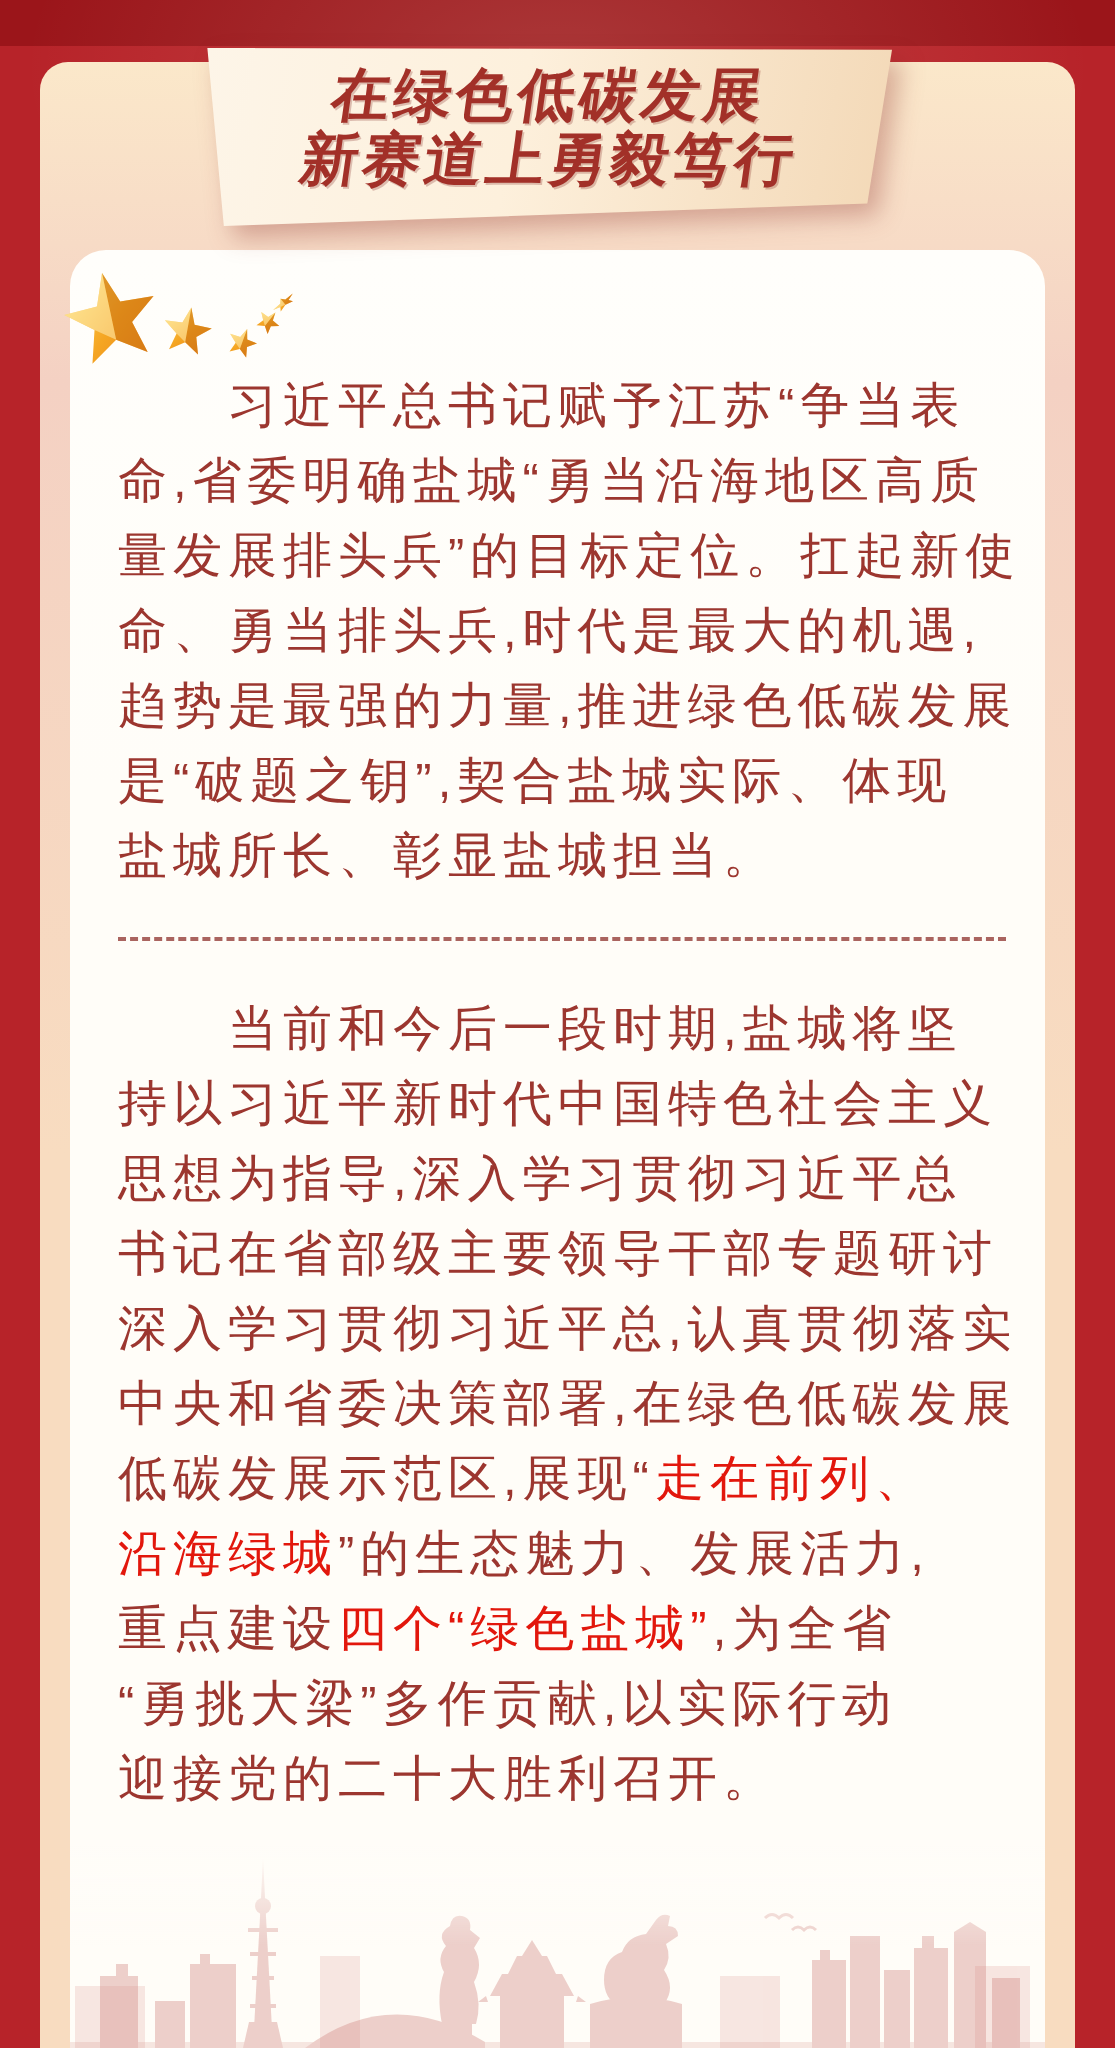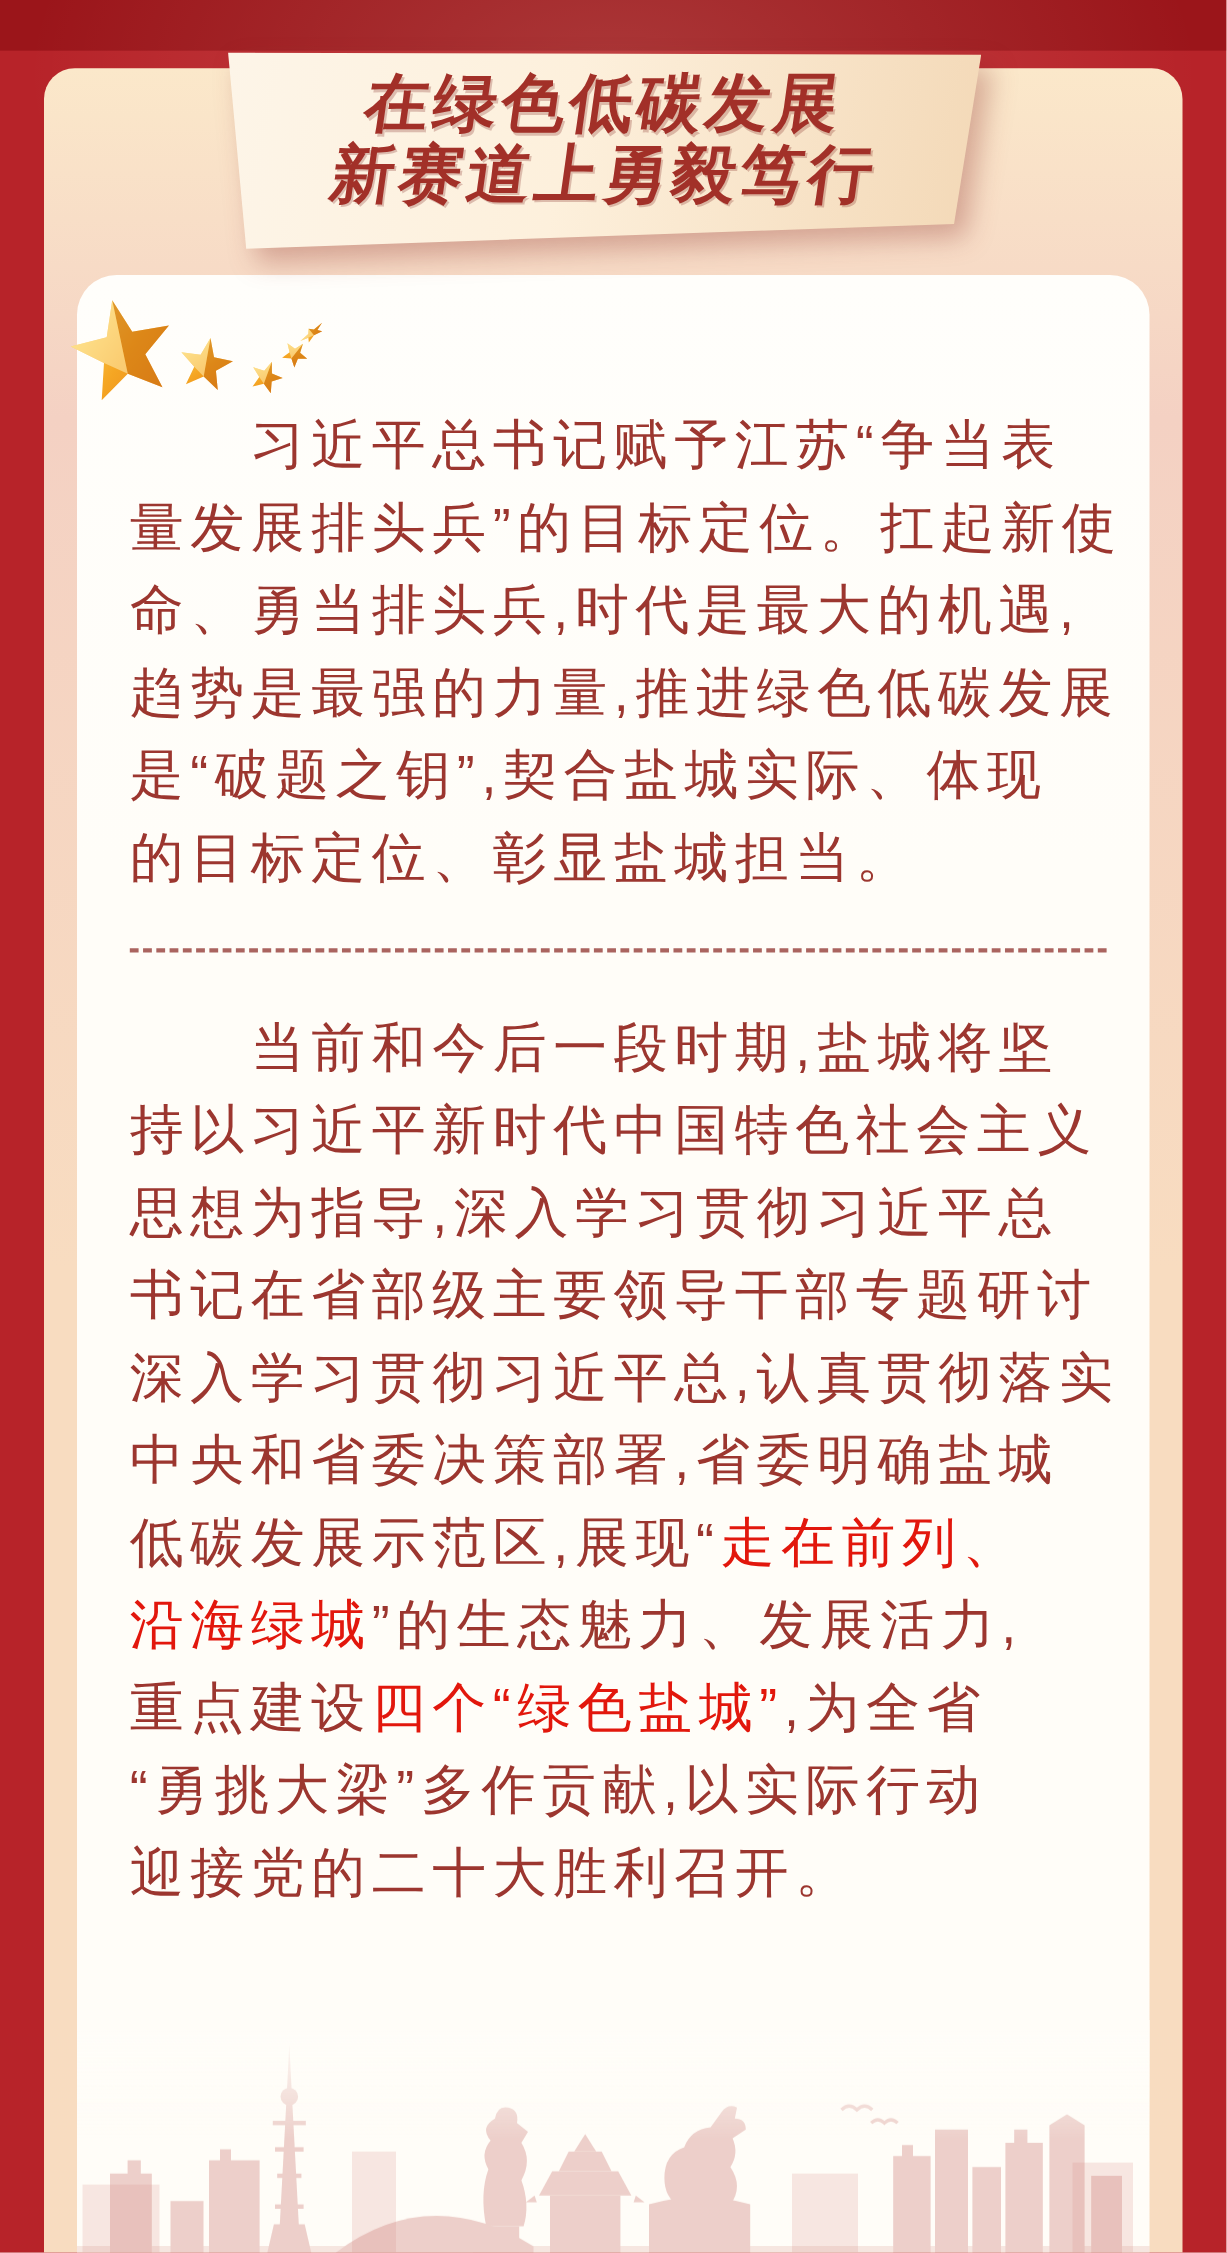--- a/index.html
+++ b/index.html
@@ -151,34 +151,35 @@
     <use href="#star" transform="translate(60,58) rotate(-12) scale(48)"></use>
     <use href="#star" transform="translate(135,70) rotate(10) scale(25)"></use>
     <use href="#star" transform="translate(190,81) rotate(20) scale(15)"></use>
     <use href="#star" transform="translate(216,60) rotate(38) scale(12)"></use>
     <use href="#star" transform="translate(232,41) rotate(-40) scale(1.5,0.6) scale(9)"></use>
   </svg>
 
   <div class="article">
       <div>
         <div class="text-line indent"><span>习近平总书记赋予江苏“争当表</span></div>
+        <div class="text-line"><span>命,省委明确盐城“勇当沿海地区高质</span></div>
         <div class="text-line"><span>量发展排头兵”的目标定位。扛起新使</span></div>
         <div class="text-line"><span>命、勇当排头兵,时代是最大的机遇,</span></div>
         <div class="text-line"><span>趋势是最强的力量,推进绿色低碳发展</span></div>
         <div class="text-line"><span>是“破题之钥”,契合盐城实际、体现</span></div>
-        <div class="text-line"><span>的目标定位、彰显盐城担当。</span></div>
+        <div class="text-line"><span>盐城所长、彰显盐城担当。</span></div>
       </div>
       <div class="divider"></div>
       <div>
         <div class="text-line indent"><span>当前和今后一段时期,盐城将坚</span></div>
         <div class="text-line"><span>持以习近平新时代中国特色社会主义</span></div>
         <div class="text-line"><span>思想为指导,深入学习贯彻习近平总</span></div>
         <div class="text-line"><span>书记在省部级主要领导干部专题研讨</span></div>
         <div class="text-line"><span>深入学习贯彻习近平总,认真贯彻落实</span></div>
-        <div class="text-line"><span>中央和省委决策部署,省委明确盐城</span></div>
+        <div class="text-line"><span>中央和省委决策部署,在绿色低碳发展</span></div>
         <div class="text-line"><span>低碳发展示范区,展现“</span><span class="hl">走在前列、</span></div>
         <div class="text-line"><span class="hl">沿海绿城</span><span>”的生态魅力、发展活力,</span></div>
         <div class="text-line"><span>重点建设</span><span class="hl">四个“绿色盐城”</span><span>,为全省</span></div>
         <div class="text-line"><span>“勇挑大梁”多作贡献,以实际行动</span></div>
         <div class="text-line"><span>迎接党的二十大胜利召开。</span></div>
       </div>
     </div>
 
 </div>
 

